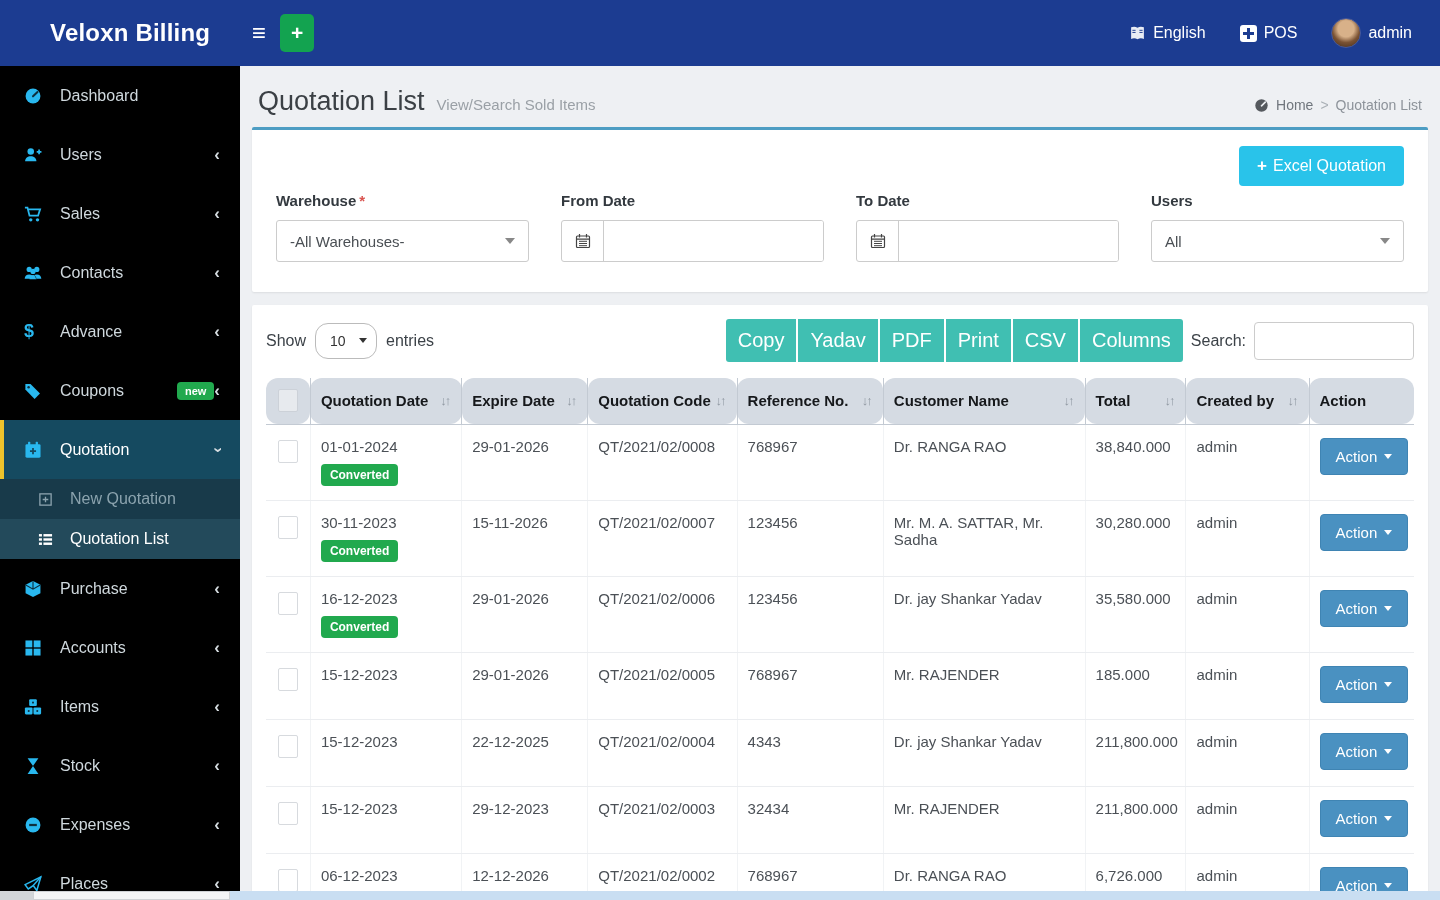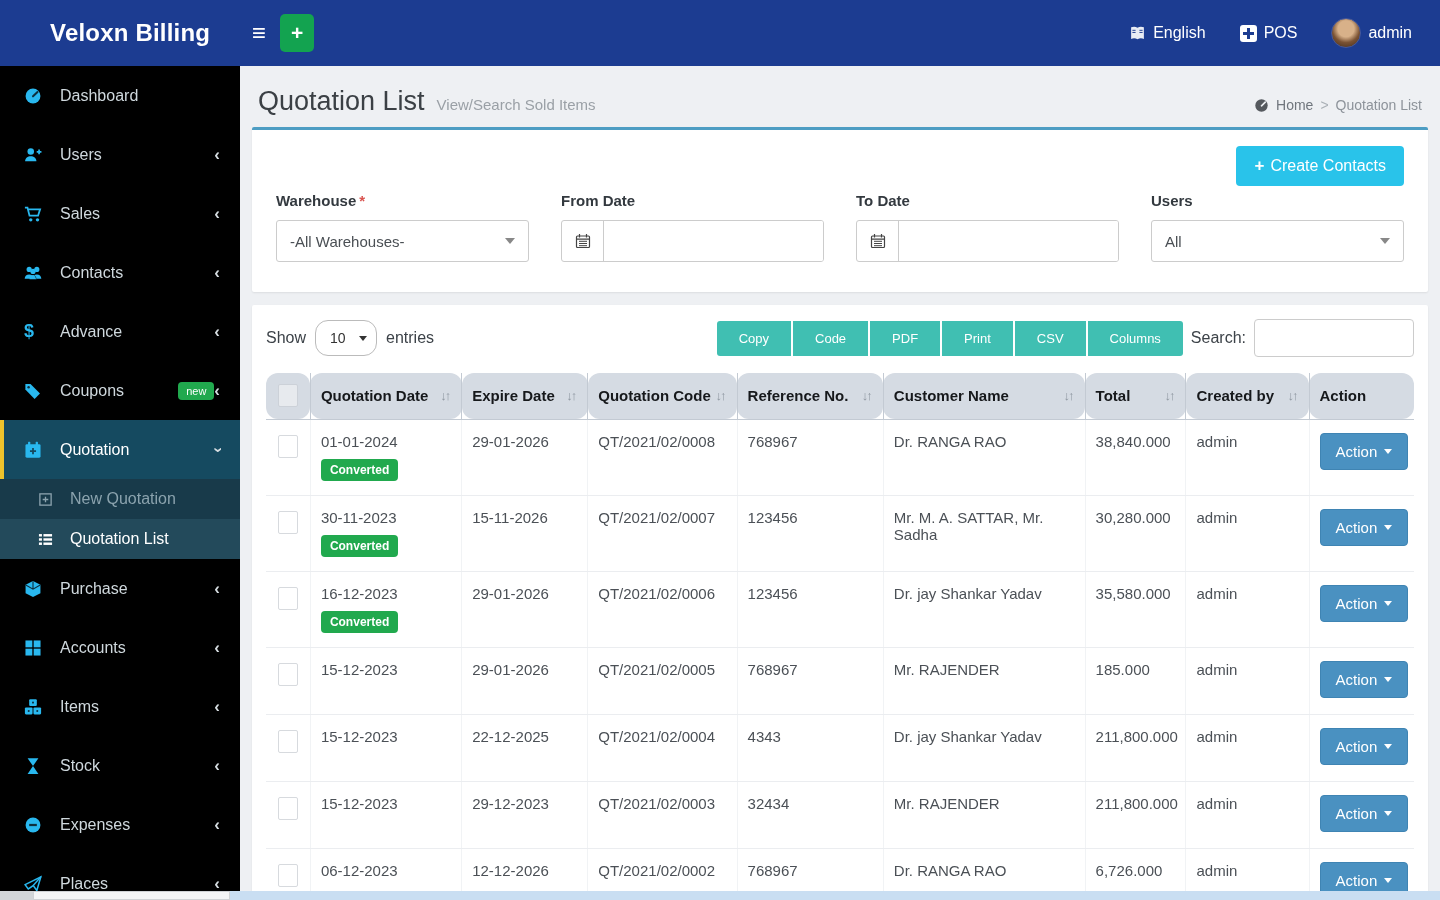--- a/index.html
+++ b/index.html
@@ -25,21 +25,21 @@
   .sidebar { position:absolute; top:66px; left:0; width:240px; height:834px; background:#000000; z-index:10; }
   .side-item { height:59px; display:flex; align-items:center; padding:0 20px 0 24px; cursor:pointer; color:#cfd8dd; font-size:16px; }
   .side-item .s-icon { width:20px; height:18px; color:#29b8ef; margin-right:16px; flex:0 0 auto; display:flex; align-items:center; }
   .side-item .s-icon svg { width:18px; height:18px; }
   .dollar-glyph { color:#29b8ef; font-size:18px; font-weight:bold; width:20px; margin-right:16px; }
   .side-label { flex:1; }
   .chev { color:#d6dde1; font-size:17px; font-weight:bold; }
   .chev::before { content:"‹"; }
   .chev-down { display:inline-block; transform:rotate(-90deg); }
   .side-item.active { background:#154a60; border-left:4px solid #edc32c; padding-left:20px; color:#fff; }
-  .side-badge { background:#21a94e; color:#fff; font-size:11px; font-weight:normal; padding:3px 8px; border-radius:4px; margin-left:24px; }
+  .side-badge { background:#21a94e; color:#fff; font-size:11px; font-weight:bold; padding:3px 8px; border-radius:4px; margin-left:24px; }
   .submenu { background:#183a4a; }
   .sub-item { height:40px; display:flex; align-items:center; padding-left:38px; font-size:16px; color:#8ba3ae; cursor:pointer; }
   .sub-item .s-icon { width:18px; margin-right:14px; color:#8ba3ae; display:flex; }
   .sub-item .s-icon svg { width:15px; height:15px; }
   .sub-item.active { background:#234a5b; color:#fff; }
   .sub-item.active .s-icon { color:#fff; }
 
   
   .main { position:absolute; top:66px; left:240px; width:1200px; height:834px; background:#eef0f3; }
   .page-head { display:flex; align-items:flex-end; justify-content:space-between; padding:20px 18px 10px 18px; }
@@ -67,21 +67,21 @@
   .date-input { flex:1; border:none; outline:none; font-size:15px; padding:0 10px; color:#444; }
 
   
   .table-card { margin-top:13px; padding:10px 14px 0 14px; height:600px; }
   .controls { display:flex; align-items:center; justify-content:space-between; margin:4px 0 16px 0; }
   .show-wrap { display:flex; align-items:center; gap:9px; font-size:16px; color:#3c4248; }
   .page-size { width:62px; height:36px; border:1px solid #bbb; border-radius:13px; display:flex; align-items:center; justify-content:space-between; padding:0 9px 0 14px; font-size:14px; color:#333; cursor:pointer; }
   .ps-caret { width:0; height:0; border-left:4px solid transparent; border-right:4px solid transparent; border-top:5px solid #333; }
   .ctrl-right { display:flex; align-items:center; gap:8px; }
   .export-group { display:flex; gap:2px; }
-  .exp-btn { background:#40bfb2; border:none; color:#fff; font-size:13px; padding:10px 22px; cursor:pointer; }
+  .exp-btn { background:#40bfb2; border:none; color:#fff; font-size:20px; padding:10px 12px; cursor:pointer; }
   .exp-btn:first-child { border-radius:3px 0 0 3px; }
   .exp-btn:last-child { border-radius:0 3px 3px 0; }
   .search-label { font-size:16px; color:#3c4248; }
   .search-input { width:160px; height:38px; border:1px solid #ccc; border-radius:4px; outline:none; padding:0 10px; font-size:15px; }
 
   table { width:100%; border-collapse:collapse; table-layout:fixed; }
   thead th { background:#d5dbe3; height:46px; font-size:15px; color:#16181b; text-align:left; padding:0 10px; border-right:1px solid #c3cad3; border-bottom:1px solid #c3cad3;border-radius:12px; }
   thead th:last-child { border-right:none; }
   .th-inner { display:flex; align-items:center; justify-content:space-between; }
   .sort { color:#8f97a1; font-size:13px; letter-spacing:-2px; padding-right:2px; }
@@ -324,21 +324,21 @@
       <span>Home</span>
       <span class="crumb-sep">&gt;</span>
       <span class="crumb-cur">Quotation List</span>
     </div>
   </div>
 
   <div class="card filter-card">
     <div class="create-row">
       <button class="create-btn">
         <span class="plus"></span>
-        <span>Create Contacts</span>
+        <span>Excel Quotation</span>
       </button>
     </div>
     <div class="filter-grid">
       <div>
         <div class="f-label">
           <span>Warehouse</span><span class="req">*</span>
         </div>
         <div class="sel-box">
           <span>-All Warehouses-</span>
           <span class="caret-dn"></span>
@@ -386,21 +386,21 @@
         <span>Show</span>
         <div class="page-size">
           <span>10</span>
           <span class="ps-caret"></span>
         </div>
         <span>entries</span>
       </div>
       <div class="ctrl-right">
         <div class="export-group">
           <button class="exp-btn">Copy</button>
-          <button class="exp-btn">Code</button>
+          <button class="exp-btn">Yadav</button>
           <button class="exp-btn">PDF</button>
           <button class="exp-btn">Print</button>
           <button class="exp-btn">CSV</button>
           <button class="exp-btn">Columns</button>
         </div>
         <span class="search-label">Search:</span>
         <input class="search-input" value="" style="">
       </div>
     </div>
 

